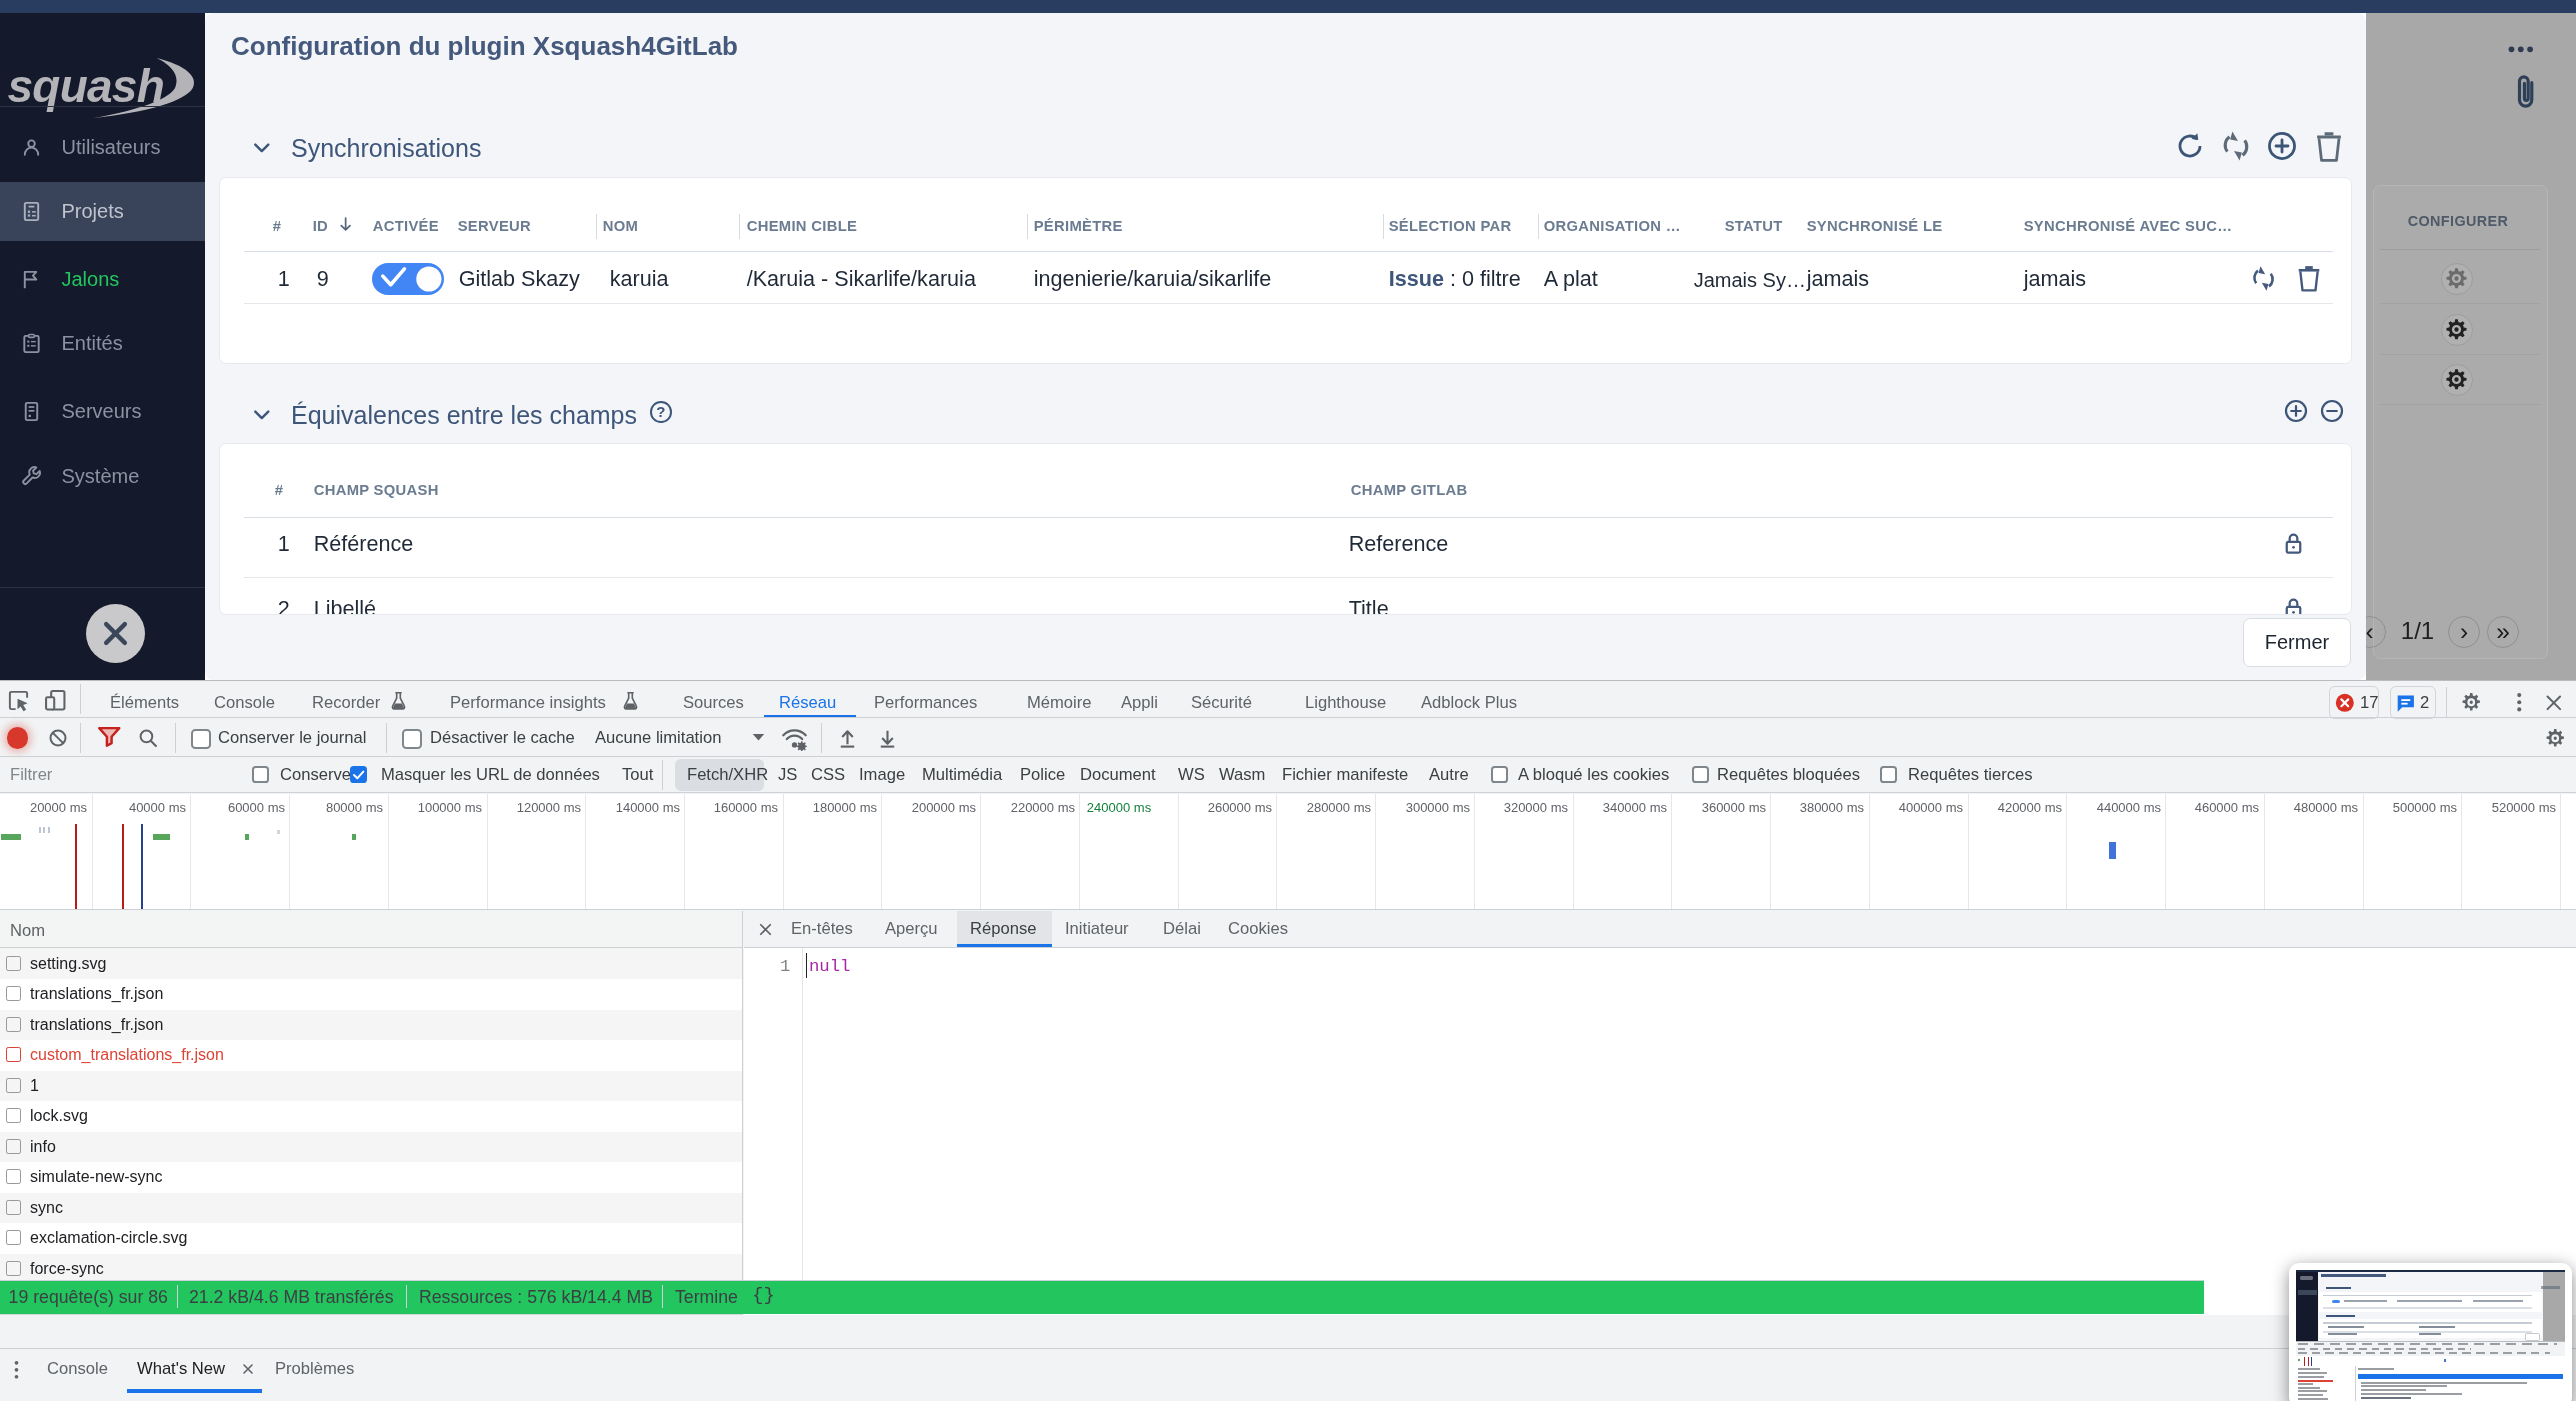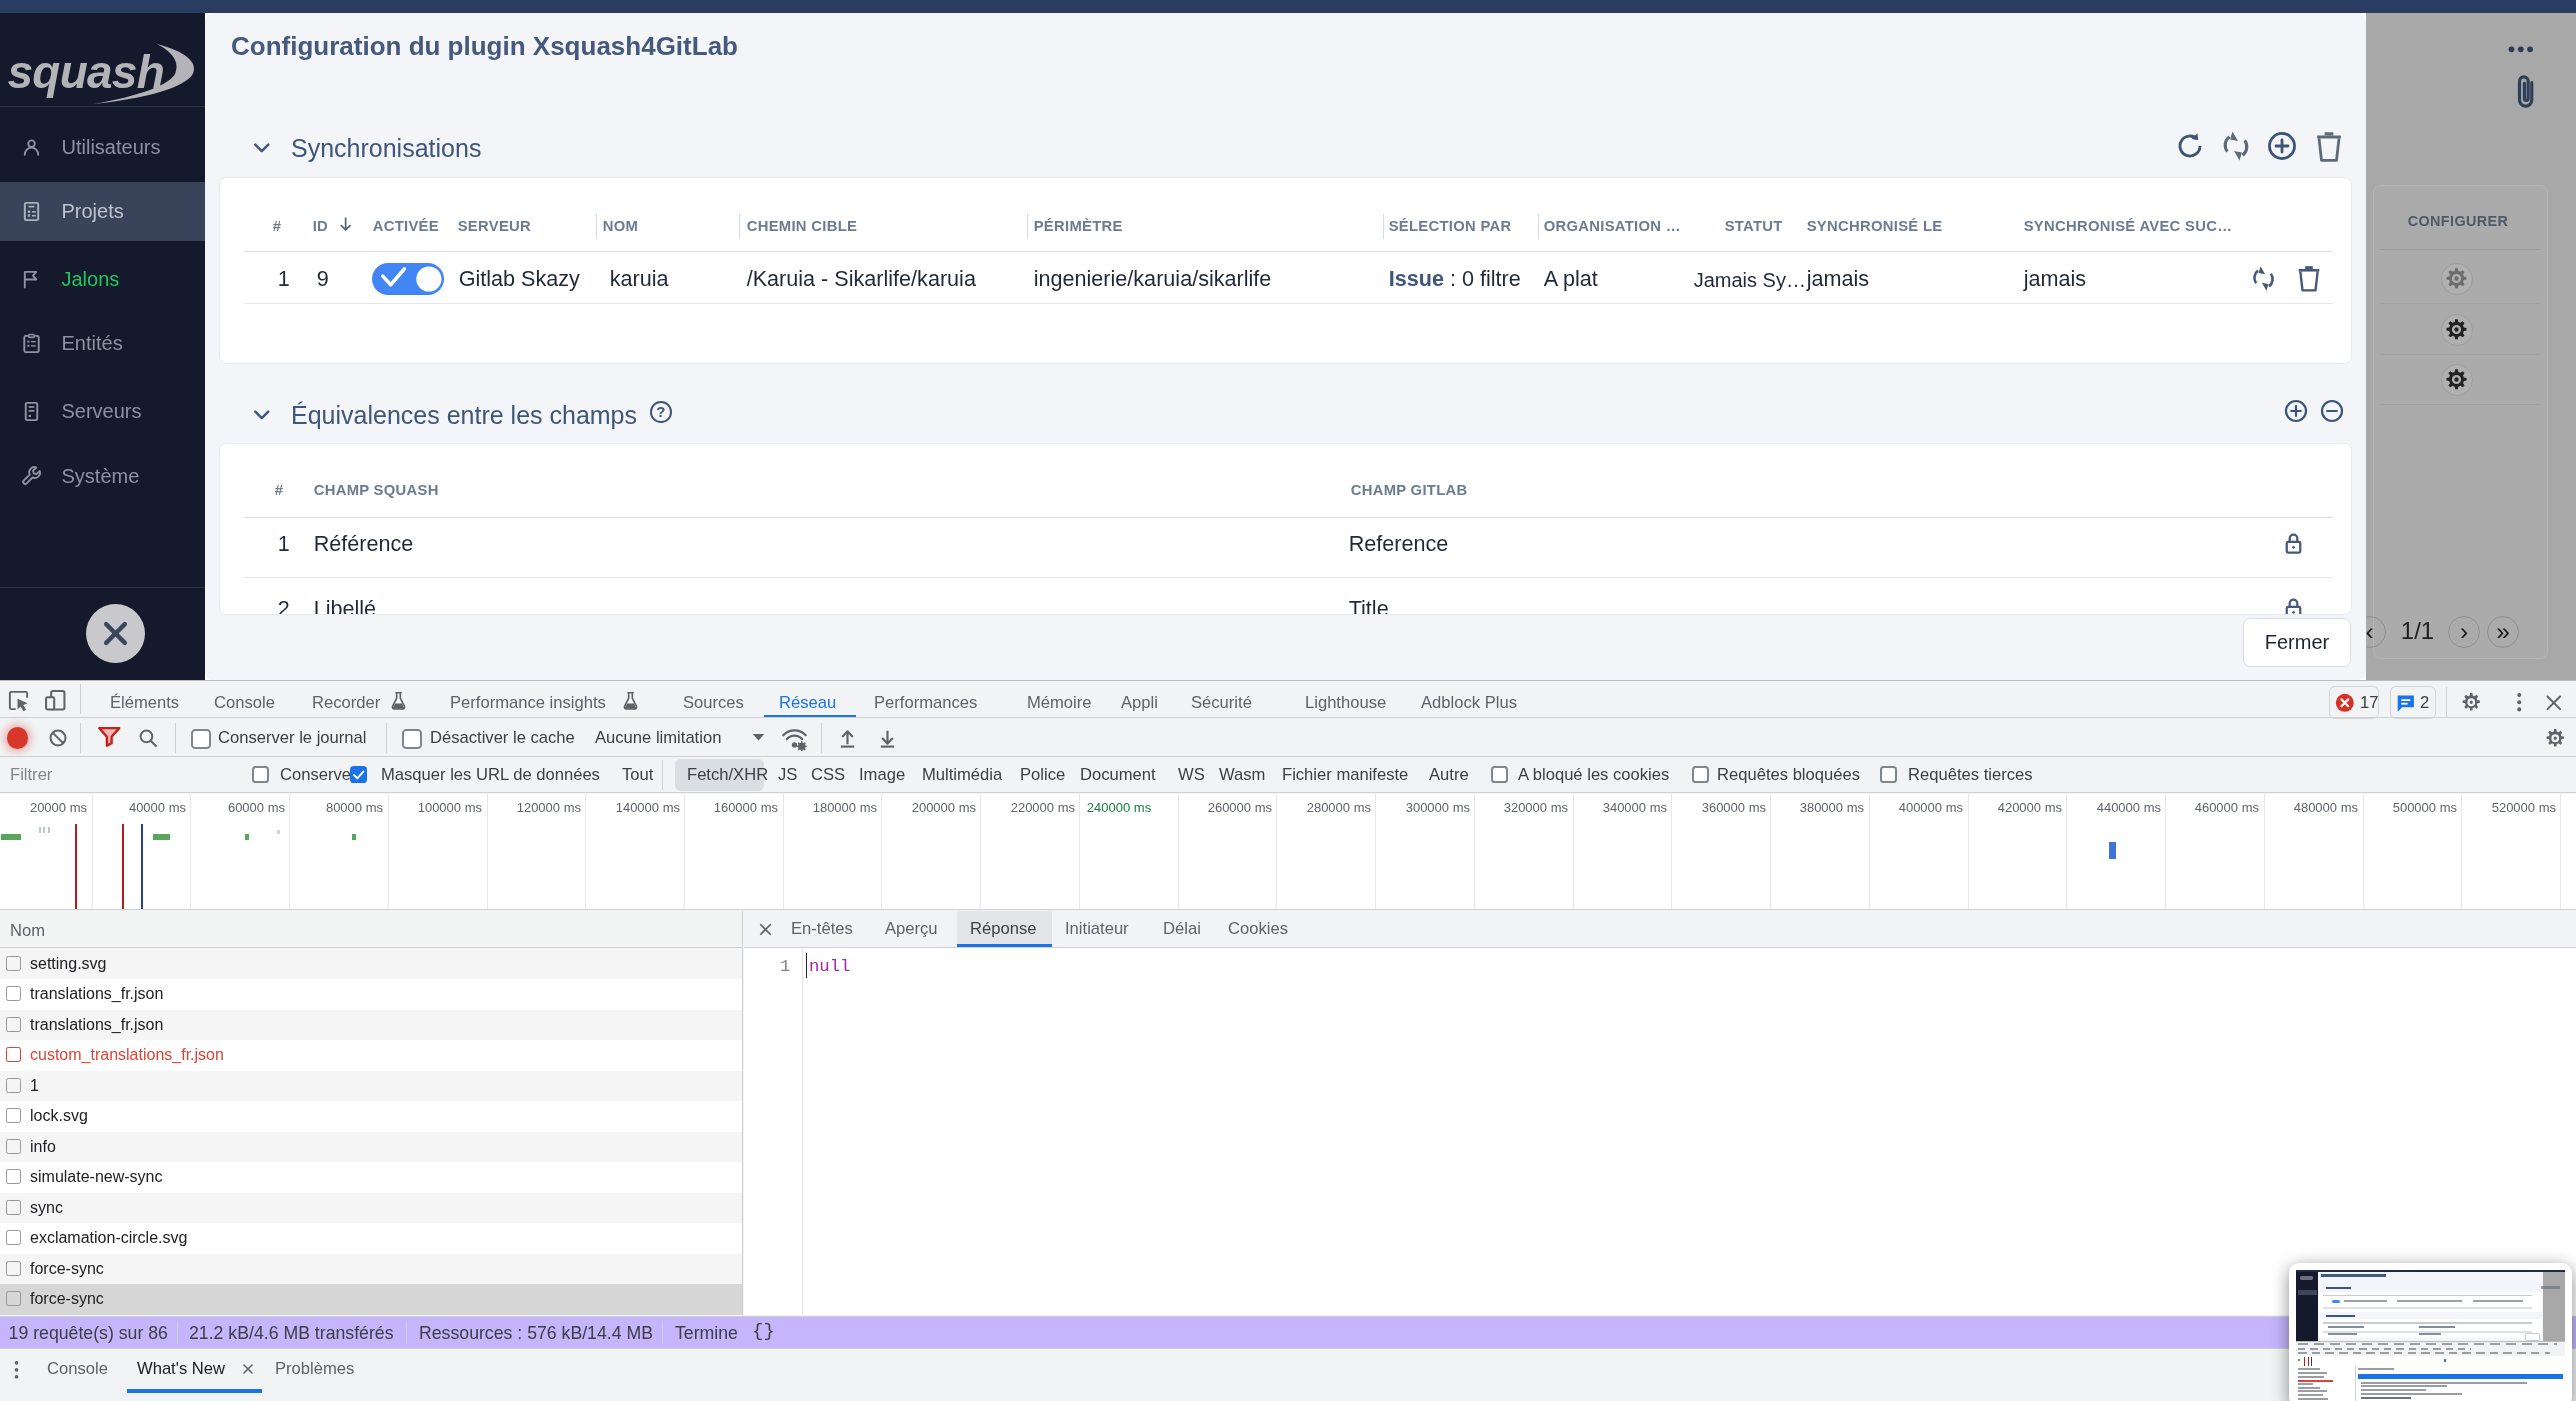--- a/index.html
+++ b/index.html
@@ -15,21 +15,21 @@
 .cb{width:20px;height:20px;border:2.2px solid #7f868c;border-radius:4.3px;box-sizing:border-box;background:#fff;}
 .vsep{width:1.4px;background:#cdd0d4;}
 .cbs{width:17.3px;height:17.3px;border:2.2px solid #7f868c;border-radius:3.6px;box-sizing:border-box;background:#fff;}
 </style>
 </head>
 <body>
 
 <div class="abs" style="left:0;top:0;width:2576px;height:13px;background:#293d60;"></div>
 
 <div class="abs" style="left:0;top:13px;width:205px;height:667px;background:#141a2b;">
-  <div class="abs" style="left:7.2px;top:18px;width:202px;height:79px;" id="logo">
+  <div class="abs" style="left:7.2px;top:32px;width:202px;height:79px;" id="logo">
     <svg width="202" height="79" viewBox="0 0 280 110">
       <text x="0" y="80" font-family="Liberation Sans,sans-serif" font-size="64" font-weight="bold" font-style="italic" fill="#b3b3b8" letter-spacing="-1">squash</text>
       <path d="M 208 18 C 248 28 266 44 258 60 C 248 78 196 94 118 102 C 186 90 228 74 234 58 C 240 42 228 28 208 18 Z" fill="#b3b3b8"></path>
     </svg>
   </div>
   <div class="abs" style="left:0;top:93px;width:205px;height:1.4px;background:#2b3242;"></div>
   <div class="abs" style="left:0;top:169px;width:205px;height:59px;background:#39445a;"></div>
 
   <div class="abs flex" style="left:19.5px;top:113px;height:43px;color:#8d92a0;font-size:20px;">
     <svg width="23" height="23" viewBox="0 0 24 24" style="margin-right:19px">
@@ -521,21 +521,21 @@
     <div class="abs dtx" style="left:321px;top:7.2px;">Initiateur</div>
     <div class="abs dtx" style="left:419px;top:7.2px;">Délai</div>
     <div class="abs dtx" style="left:484px;top:7.2px;">Cookies</div>
     <div class="abs" style="left:0;top:36px;width:1832px;height:1.4px;background:#cdd0d4;"></div>
     <div class="abs" style="left:58px;top:37px;width:1.4px;height:366px;background:#e6e6e6;"></div>
     <div class="abs" style="left:36px;top:45px;font-size:17.3px;color:#80868b;font-family:'Liberation Mono',monospace;line-height:21.6px;">1</div>
     <div class="abs" style="left:62px;top:42px;width:1.4px;height:24.5px;background:#222;"></div>
     <div class="abs" style="left:65px;top:45px;font-size:17.3px;color:#a626a4;font-family:'Liberation Mono',monospace;line-height:21.6px;">null</div>
   </div>
 
-  <div class="abs" style="left:0;top:636px;width:2576px;height:34px;background:#c4b5fd;border-top:1.4px solid #cdd0d4;box-sizing:border-box;">
+  <div class="abs" style="left:0;top:600px;width:2204px;height:34px;background:#22c55e;border-top:1.4px solid #cdd0d4;box-sizing:border-box;">
     <div class="abs dtd" style="left:8.6px;top:5.8px;font-size:17.7px;">19 requête(s) sur 86</div>
     <div class="abs vsep" style="left:177px;top:4.3px;height:23px;"></div>
     <div class="abs dtd" style="left:189px;top:5.8px;font-size:17.7px;">21.2 kB/4.6 MB transférés</div>
     <div class="abs vsep" style="left:406px;top:4.3px;height:23px;"></div>
     <div class="abs dtd" style="left:419px;top:5.8px;font-size:17.7px;">Ressources : 576 kB/14.4 MB</div>
     <div class="abs vsep" style="left:662px;top:4.3px;height:23px;"></div>
     <div class="abs dtd" style="left:675px;top:5.8px;font-size:17.7px;width:68px;overflow:hidden;">Termine</div>
     <div class="abs" style="left:752px;top:2.9px;font-size:19px;color:#3c4043;font-family:'Liberation Mono',monospace;">{}</div>
   </div>
 

